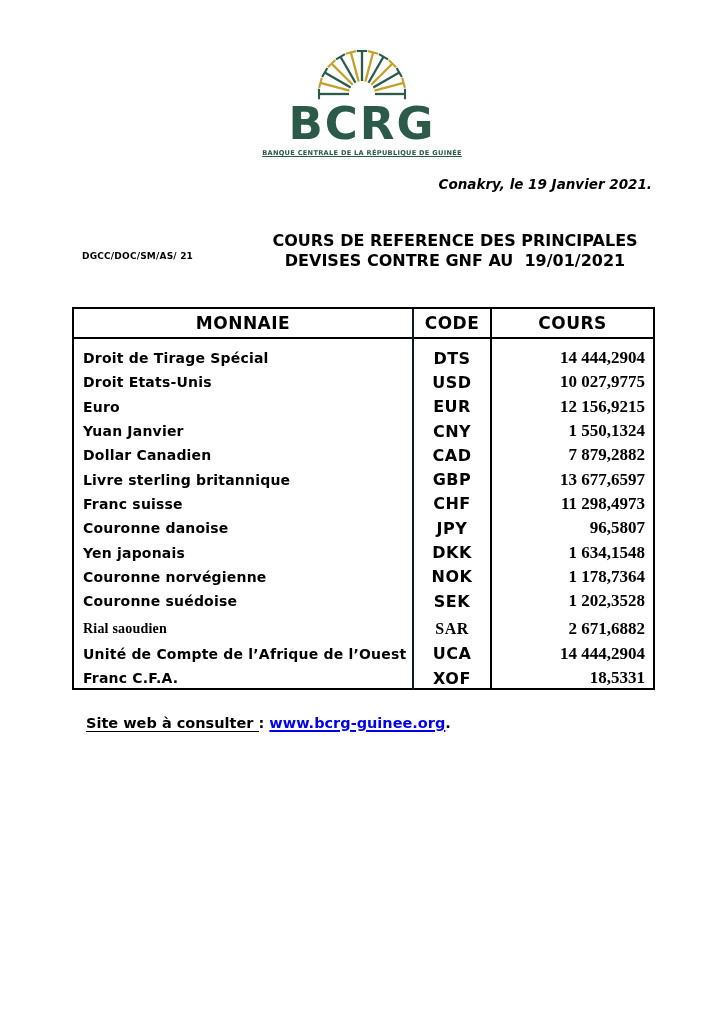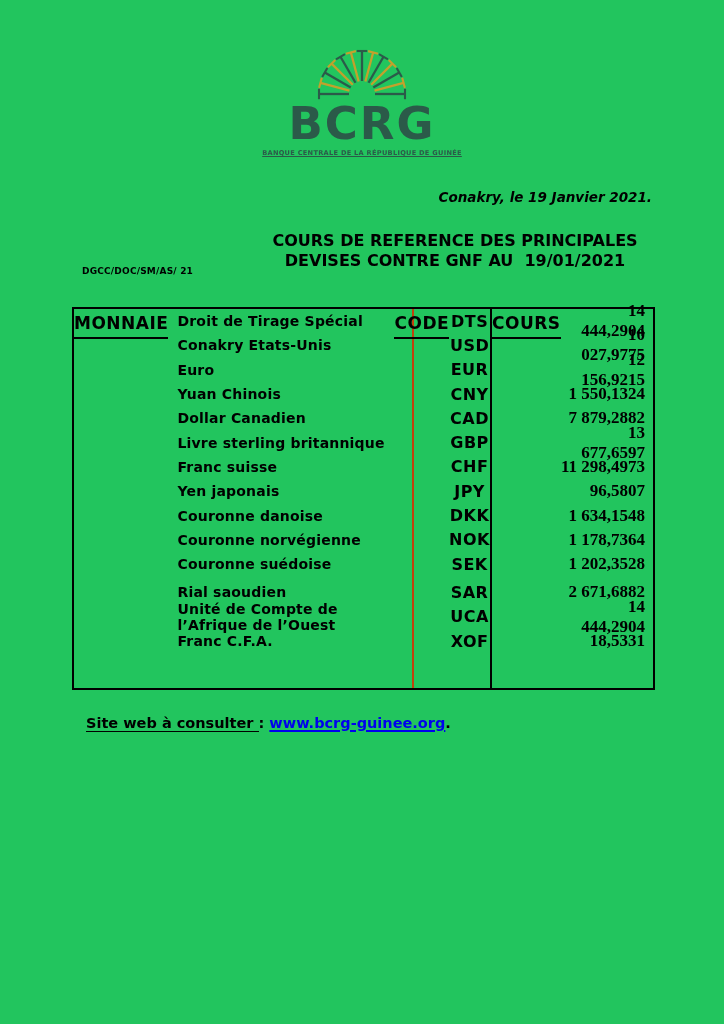--- a/index.html
+++ b/index.html
@@ -2,21 +2,21 @@
 <html style="--logo-green: #2b5a49; --logo-gold: #c3a12c; --link-color: #0000ee;"><head>
 <meta charset="utf-8">
 <style>
   * { margin: 0; padding: 0; box-sizing: border-box; }
   html, body { background: #888; }
   .page {
     position: relative;
     width: 724px;
     height: 1024px;
     margin: 0 auto;
-    background: #22c55e;
+    background: #ffffff;
     font-family: "DejaVu Sans", "Liberation Sans", sans-serif;
     color: #000;
     overflow: hidden;
   }
 
   
   .logo {
     position: absolute;
     top: 40px;
     left: 0;
@@ -38,31 +38,31 @@
     letter-spacing: 0.3px;
     color: var(--logo-green, #2b5a49);
     margin-top: 3px;
     white-space: nowrap;
     text-decoration: underline;
   }
 
   
   .dateline {
     position: absolute;
-    top: 189px;
+    top: 176px;
     right: 72px;
     font-size: 13.5px;
     font-weight: bold;
     font-style: italic;
   }
 
   
   .refcode {
     position: absolute;
-    top: 266px;
+    top: 251px;
     left: 82px;
     font-size: 9px;
     font-weight: bold;
     letter-spacing: 0.2px;
     white-space: pre;
   }
 
   
   .title {
     position: absolute;
@@ -80,41 +80,41 @@
   .rates-table {
     position: absolute;
     top: 307px;
     left: 72px;
     width: 583px;
     height: 383px;
     border: 2px solid #000;
     display: grid;
     grid-template-columns: 338px 80px 161px;
   }
-  .col { display: flex; flex-direction: row; }
-  .col-code { border-left: 2px solid #c2410c; border-right: 2px solid #000; justify-content: flex-end; }
+  .col { display: flex; flex-direction: column; }
+  .col-code { border-left: 2px solid #0f172a; border-right: 2px solid #000; }
   .th {
     height: 30px;
     border-bottom: 2px solid #000;
     display: flex;
     align-items: center;
     justify-content: center;
     font-size: 17px;
     font-weight: bold;
     letter-spacing: 0.5px;
     flex: 0 0 auto;
   }
-  .list { }
+  .list { padding-top: 7px; }
   .cell {
     height: 24.3px;
     display: flex;
     align-items: center;
     font-weight: bold;
   }
-  .cell.gap-above { margin-top: 4px; }
+  .cell.gap-above { margin-top: 4px; font-family: Liberation Serif, serif; }
   .name-cell { padding-left: 9px; font-size: 14px; letter-spacing: 0.2px; }
   .code-cell { justify-content: center; font-size: 16px; letter-spacing: 0.5px; }
   .cours-cell {
     justify-content: flex-end;
     padding-right: 8px;
     font-family: "Liberation Serif", "DejaVu Serif", serif;
     font-size: 17px;
     text-align: right;
   }
 
@@ -185,28 +185,28 @@
   <div class="title">
     <div>COURS DE REFERENCE DES PRINCIPALES</div>
     <div>DEVISES CONTRE GNF AU  19/01/2021</div>
   </div>
 
   <div class="rates-table">
     <div class="col col-monnaie">
       <div class="th">MONNAIE</div>
       <div class="list">
           <div class="cell name-cell">Droit de Tirage Spécial</div>
-          <div class="cell name-cell">Conakry Etats-Unis</div>
+          <div class="cell name-cell">Droit Etats-Unis</div>
           <div class="cell name-cell">Euro</div>
-          <div class="cell name-cell">Yuan Chinois</div>
+          <div class="cell name-cell">Yuan Janvier</div>
           <div class="cell name-cell">Dollar Canadien</div>
           <div class="cell name-cell">Livre sterling britannique</div>
           <div class="cell name-cell">Franc suisse</div>
+          <div class="cell name-cell">Couronne danoise</div>
           <div class="cell name-cell">Yen japonais</div>
-          <div class="cell name-cell">Couronne danoise</div>
           <div class="cell name-cell">Couronne norvégienne</div>
           <div class="cell name-cell">Couronne suédoise</div>
           <div class="cell name-cell gap-above">Rial saoudien</div>
           <div class="cell name-cell">Unité de Compte de l’Afrique de l’Ouest</div>
           <div class="cell name-cell">Franc C.F.A.</div>
         </div>
     </div>
     <div class="col col-code">
       <div class="th">CODE</div>
       <div class="list">

